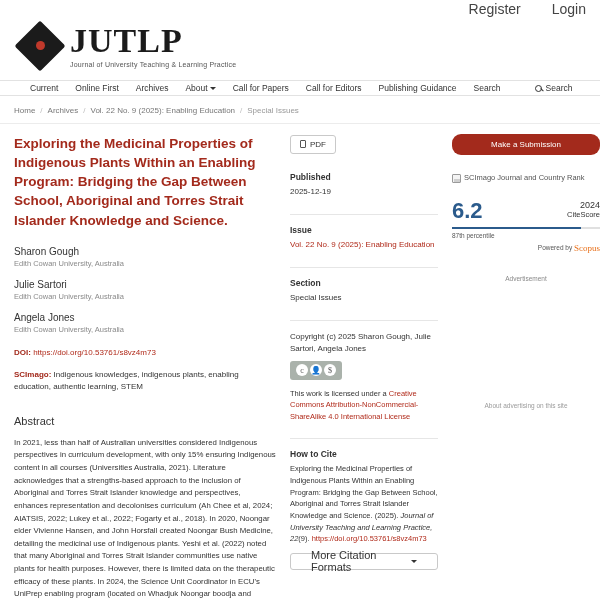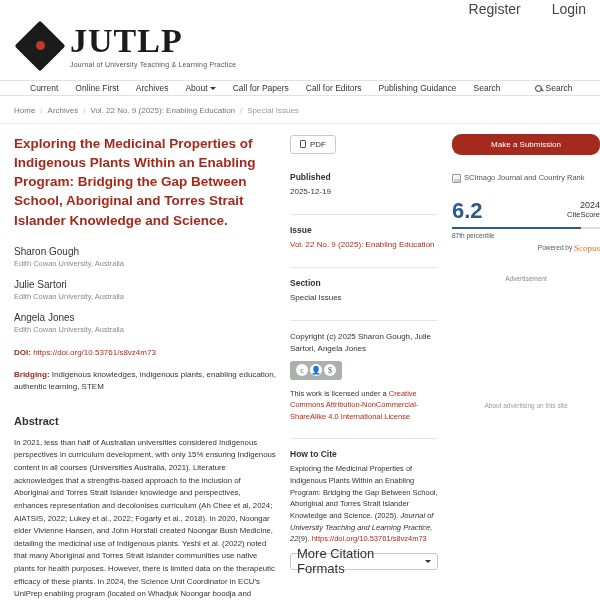--- a/index.html
+++ b/index.html
@@ -162,21 +162,21 @@
   }
   .meta-label { color: #a32a1c; font-weight: bold; }
   .keywords {
     font-size: 8px;
     margin-top: 12px;
     line-height: 1.5;
     color: #333;
   }
   .section-head {
     font-size: 11px;
-    font-weight: bold;
+    font-weight: normal;
     color: #333;
     margin: 22px 0 10px 0;
   }
   .abstract-text {
     font-size: 7.8px;
     line-height: 1.62;
     color: #333;
     text-align: left;
   }
 
@@ -246,22 +246,22 @@
     color: #333;
   }
   .citation-select {
     margin-top: 8px;
     border: 1px solid #c9c9c9;
     border-radius: 3px;
     height: 17px;
     display: flex;
     align-items: center;
     justify-content: space-between;
-    padding: 0 6px;
-    font-size: 13px;
+    padding: 0 20px;
+    font-size: 11px;
     color: #333;
     background: #fff;
     cursor: pointer;
   }
 
   
   .submission-btn {
     display: block;
     width: 100%;
     background: #a32a1c;
@@ -408,21 +408,21 @@
       <div class="author-name">Angela Jones</div>
       <div class="author-aff">Edith Cowan University, Australia</div>
     </div>
 
     <div class="meta-line">
       <span class="meta-label">DOI:</span>
       <a href="#">https://doi.org/10.53761/s8vz4m73</a>
     </div>
 
     <div class="keywords">
-      <span class="meta-label">Bridging:</span>
+      <span class="meta-label">SCImago:</span>
       <span>Indigenous knowledges, indigenous plants, enabling education, authentic learning, STEM</span>
     </div>
 
     <div class="section-head">Abstract</div>
     <div class="abstract-text">In 2021, less than half of Australian universities considered Indigenous perspectives in curriculum development, with only 15% ensuring Indigenous content in all courses (Universities Australia, 2021). Literature acknowledges that a strengths-based approach to the inclusion of Aboriginal and Torres Strait Islander knowledge and perspectives, enhances representation and decolonises curriculum (Ah Chee et al, 2024; AIATSIS, 2022; Lukey et al., 2022; Fogarty et al., 2018). In 2020, Noongar elder Vivienne Hansen, and John Horsfall created Noongar Bush Medicine, detailing the medicinal use of Indigenous plants. Yeshi et al. (2022) noted that many Aboriginal and Torres Strait Islander communities use native plants for health purposes. However, there is limited data on the therapeutic efficacy of these plants. In 2024, the Science Unit Coordinator in ECU's UniPrep enabling program (located on Whadjuk Noongar boodja and Wadandi boodja) designed a module examining the medicinal properties of indigenous plants, engaging students with Aboriginal and Torres Strait Islander knowledge as a core component of science. The experiment involved testing the</div>
   </div>
 
   <div class="col-meta">
     <div class="pdf-btn">
       <span class="pdf-glyph"></span>

